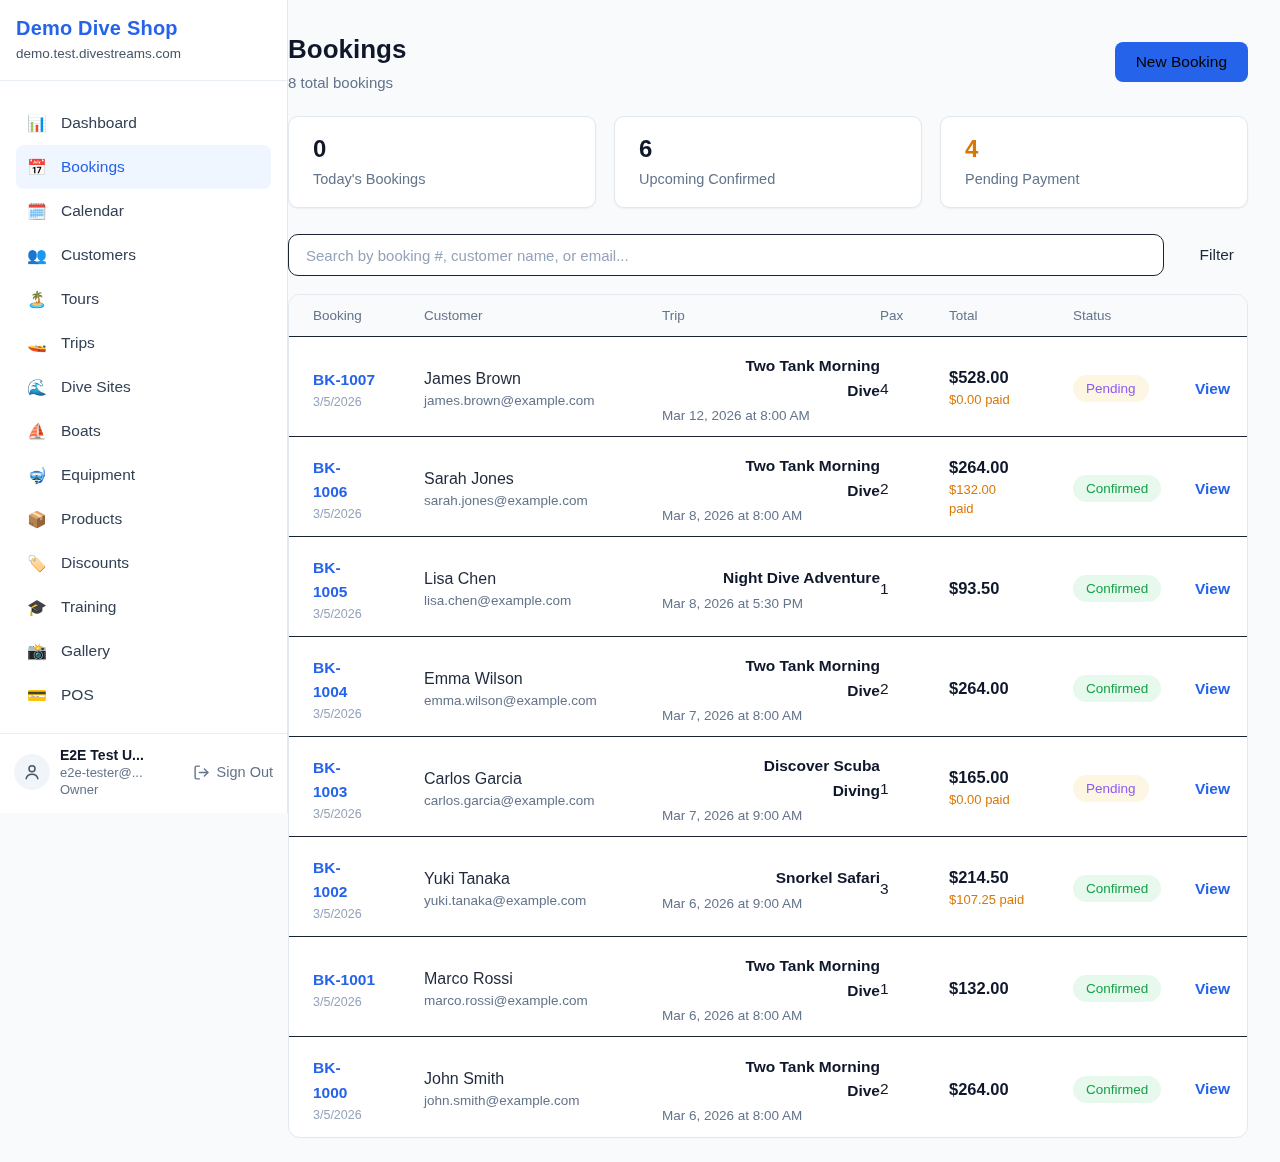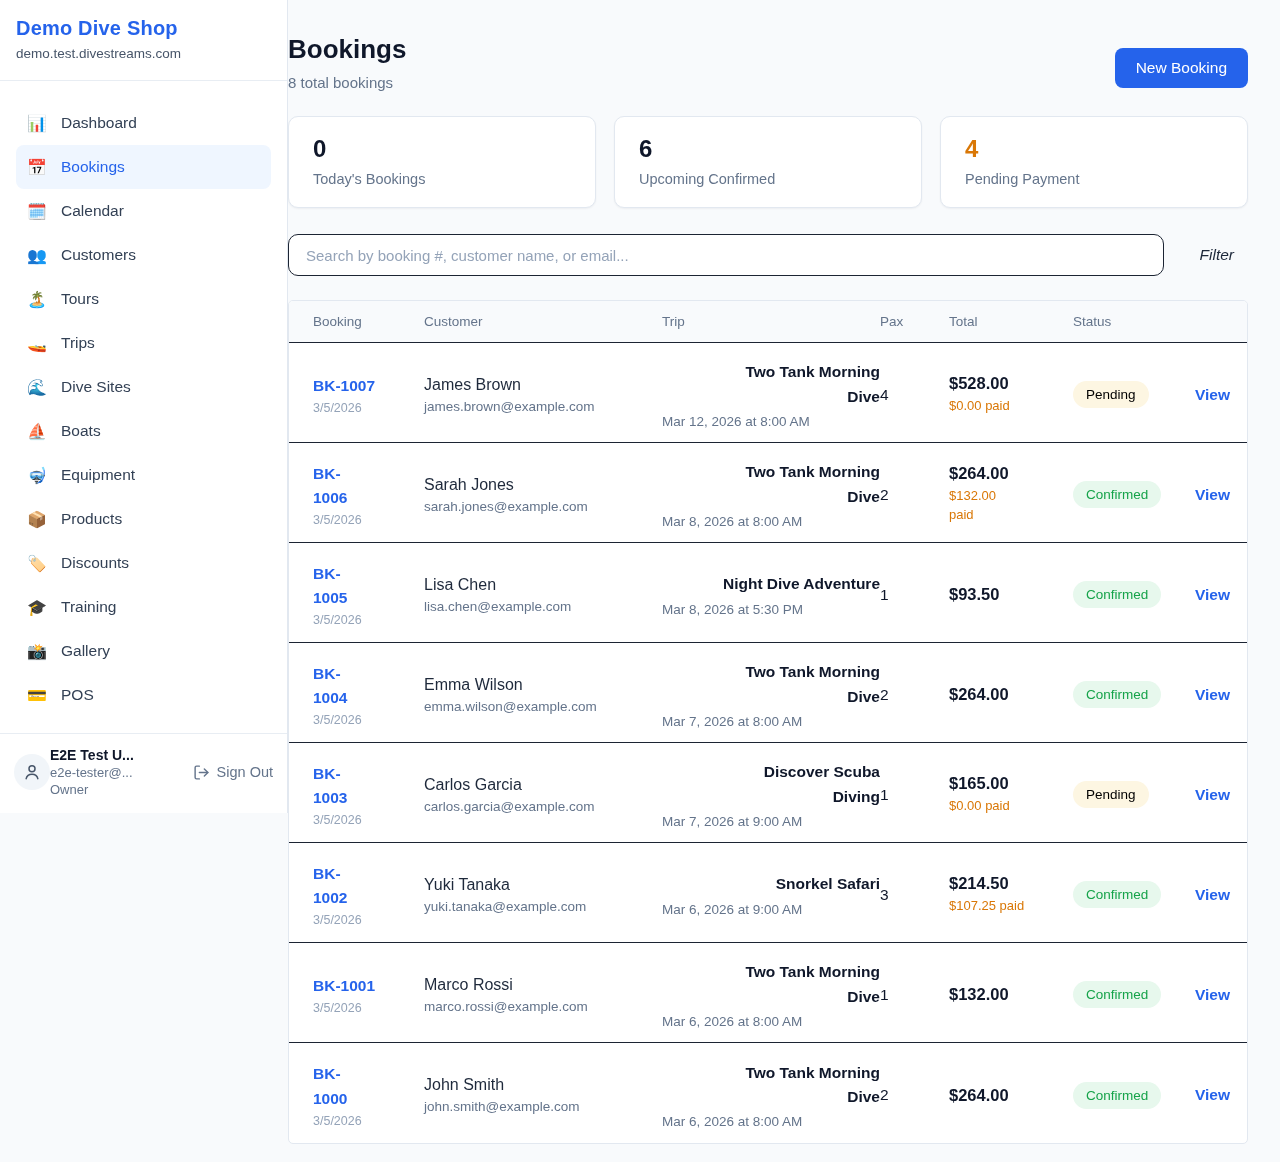--- a/index.html
+++ b/index.html
@@ -21,40 +21,40 @@
   .shop-domain { color:#475569; font-size:13.5px; margin-top:6px; }
   .nav { padding:20px 16px 16px; }
   .nav-item {
     display:flex; align-items:center; gap:13px; height:44px;
     padding:0 10px; border-radius:8px; color:#334155; font-size:15.5px; cursor:pointer;
   }
   .nav-item .icon { width:22px; text-align:center; font-size:16px; }
   .nav-item.active { background:#eff6ff; color:#2563eb; }
   .sidebar-footer {
     border-top:1px solid #e8edf3; padding:13px 14px 16px;
-    display:flex; align-items:center; 
+    display:flex; align-items:center; gap:10px;
   }
   .avatar {
     width:36px; height:36px; border-radius:50%; background:#f1f5f9;
     display:flex; align-items:center; justify-content:center; flex:0 0 36px;
   }
   .user-info { flex:1; min-width:0; }
   .user-name { font-size:14px; font-weight:bold; color:#0f172a; white-space:nowrap; overflow:hidden; }
   .user-email, .user-role { font-size:13px; color:#64748b; margin-top:2px; white-space:nowrap; overflow:hidden; }
   .sign-out { display:flex; align-items:center; gap:7px; color:#64748b; font-size:14.5px; white-space:nowrap; cursor:pointer; }
 
   
   .main { margin-left:256px; padding:34px 32px 0; }
   .page-header { display:flex; justify-content:space-between; align-items:flex-start; }
   .page-title { font-size:26px; font-weight:bold; color:#0f172a; }
   .page-subtitle { font-size:15px; color:#64748b; margin-top:9px; }
   .btn-primary {
-    background:#2563eb; color:#ffffff; border:none; border-radius:8px;
+    background:#2563eb; color:#000000; border:none; border-radius:8px;
     font-family:inherit; font-size:15.5px; font-weight:500;
-    padding:11px 21px; cursor:pointer; margin-top:14px;
+    padding:11px 21px; cursor:pointer; margin-top:8px;
   }
   .stats { display:grid; grid-template-columns:repeat(3,1fr); gap:18px; margin-top:25px; }
   .stat-card {
     background:#fff; border:1px solid #e2e8f0; border-radius:10px;
     padding:18px 24px 20px; box-shadow:0 1px 2px rgba(15,23,42,.05);
   }
   .stat-value { font-size:24px; font-weight:bold; color:#0f172a; }
   .stat-card.accent .stat-value { color:#d97706; }
   .stat-label { font-size:14.5px; color:#64748b; margin-top:8px; }
 
@@ -64,46 +64,46 @@
     padding:0 17px; font-family:inherit; font-size:15px; color:#0f172a; outline:none;
   }
   .search-input::placeholder { color:#94a3b8; }
   .select-wrap { position:relative; margin-left:16px; }
   .status-select {
     appearance:none; -webkit-appearance:none;
     width:143px; height:42px; background:#fff; border:1px solid #1c2433; border-radius:9px;
     padding:0 32px 0 16px; font-family:inherit; font-size:15.5px; color:#0f172a; cursor:pointer; outline:none;
   }
   .select-chevron { position:absolute; right:11px; top:14px; pointer-events:none; }
-  .filter-label { font-size:15.5px; color:#1e293b; margin:0 14px 0 36px; cursor:pointer;font-style:italic; }
+  .filter-label { font-size:15.5px; color:#1e293b; margin:0 14px 0 36px; cursor:pointer; }
 
   
   .table-card {
-    margin-top:24px; background:#fff; border:1px solid #e2e8f0; border-radius:5px; overflow:hidden;
+    margin-top:18px; background:#fff; border:1px solid #e2e8f0; border-radius:12px; overflow:hidden;
   }
   .trow {
     display:grid;
     grid-template-columns:111px 238px 218px 69px 124px 122px 1fr;
     padding:0 24px; align-items:center;
   }
   .thead { height:42px; background:#f8fafc; border-bottom:1px solid #1c2433; }
   .th { font-size:13.5px; color:#64748b; }
   .row { min-height:100px; border-bottom:1px solid #1c2433; padding-top:14px; padding-bottom:10px; }
   .row:last-child { border-bottom:none; }
   .bk-id { color:#2563eb; font-weight:600; font-size:15.5px; white-space:pre-line; line-height:1.55; cursor:pointer; }
   .bk-date { color:#94a3b8; font-size:12.5px; margin-top:3px; }
   .cust-name { color:#1e293b; font-size:16px; }
   .cust-email { color:#64748b; font-size:13.5px; margin-top:5px; }
   .trip-name { color:#0f172a; font-size:15.5px; font-weight:600; white-space:pre-line; line-height:1.55;text-align:right; }
   .trip-date { color:#64748b; font-size:13.5px; margin-top:5px; }
   .c-pax { font-size:15.5px; color:#0f172a; }
   .total-amount { font-size:16.5px; font-weight:bold; color:#0f172a; }
   .total-paid { font-size:13px; color:#d97706; margin-top:4px; white-space:pre-line; line-height:1.45; }
   .badge { display:inline-block; padding:6px 13px; border-radius:999px; font-size:13.5px; }
-  .badge.pending { background:#fdf6e2; color:#000000; }
+  .badge.pending { background:#fdf6e2; color:#8b5cf6; }
   .badge.confirmed { background:#e7f8ed; color:#16a34a; }
   .c-view { color:#2563eb; font-size:15.5px; cursor:pointer;font-weight:bold; }
 </style>
 </head>
 <body>
 
 <aside class="sidebar">
   <div class="sidebar-header">
     <div class="shop-name">Demo Dive Shop</div>
     <div class="shop-domain">demo.test.divestreams.com</div>

